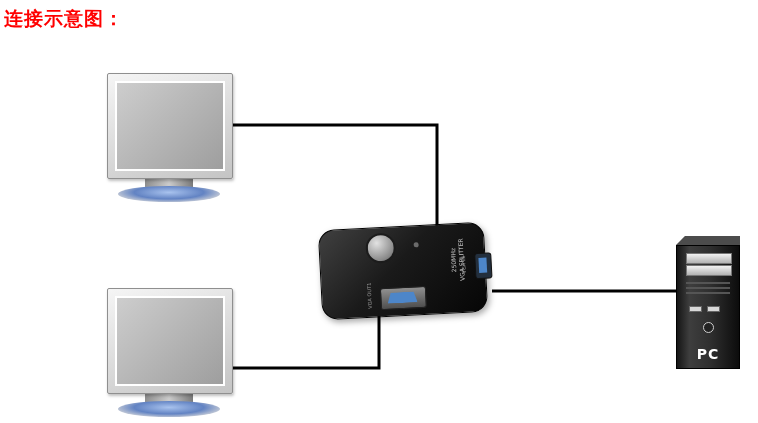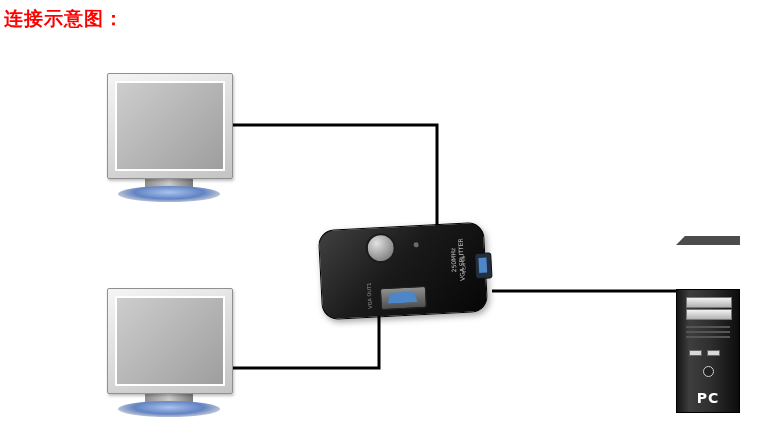--- a/index.html
+++ b/index.html
@@ -47,21 +47,21 @@
     background:#232f3d;border:1px solid #111;border-radius:3px;}
   .splitter .port-right .vga2{position:absolute;left:3px;top:4px;width:8px;height:15px;background:#4d86c9;}
   .splitter .label-in{position:absolute;right:12px;top:38px;color:#9a9a9a;font-size:5px;transform:rotate(-90deg);}
 
   
   .pc{position:absolute;left:676px;top:236px;width:64px;}
   .pc .top{width:64px;height:9px;background:#4c4c4c;
     clip-path:polygon(14% 0,100% 0,100% 100%,0 100%);}
   .pc .body{position:relative;width:62px;height:122px;
     background:linear-gradient(90deg,#151515 0%,#3e3e3e 20%,#2e2e2e 55%,#0c0c0c 100%);
-    border:1px solid #000;margin-top:44px;}
+    border:1px solid #000;}
   .pc .bay{position:absolute;left:9px;width:44px;height:9px;
     background:linear-gradient(#f2f2f2,#b2b2b2);border:1px solid #777;}
   .pc .bay1{top:7px;} .pc .bay2{top:19px;}
   .pc .vent{position:absolute;left:9px;width:44px;height:2px;background:#555;}
   .pc .vent1{top:36px;} .pc .vent2{top:41px;} .pc .vent3{top:46px;}
   .pc .usb{position:absolute;width:11px;height:4px;background:#d8d8d8;border:1px solid #666;top:60px;}
   .pc .usb1{left:12px;} .pc .usb2{left:30px;}
   .pc .power{position:absolute;left:26px;top:76px;width:9px;height:9px;border-radius:50%;
     border:1px solid #cfcfcf;background:#222;}
   .pc .pc-label{position:absolute;left:0;bottom:6px;width:100%;text-align:center;

